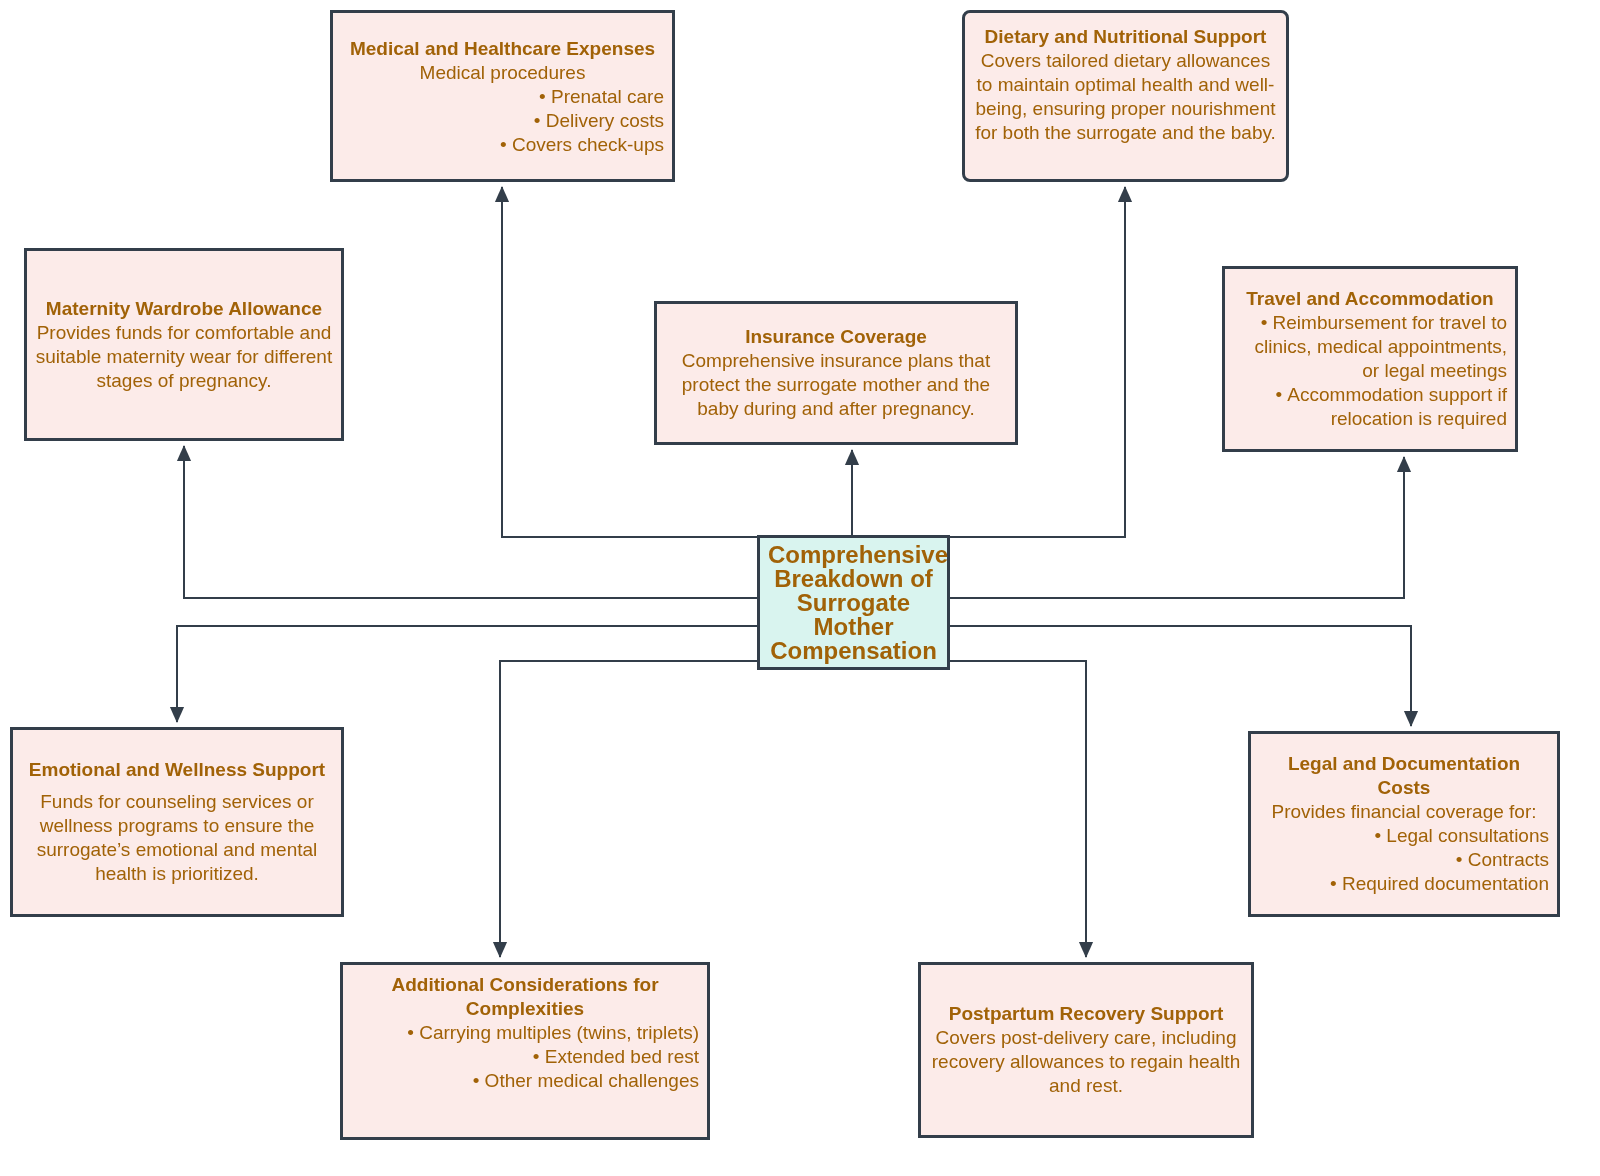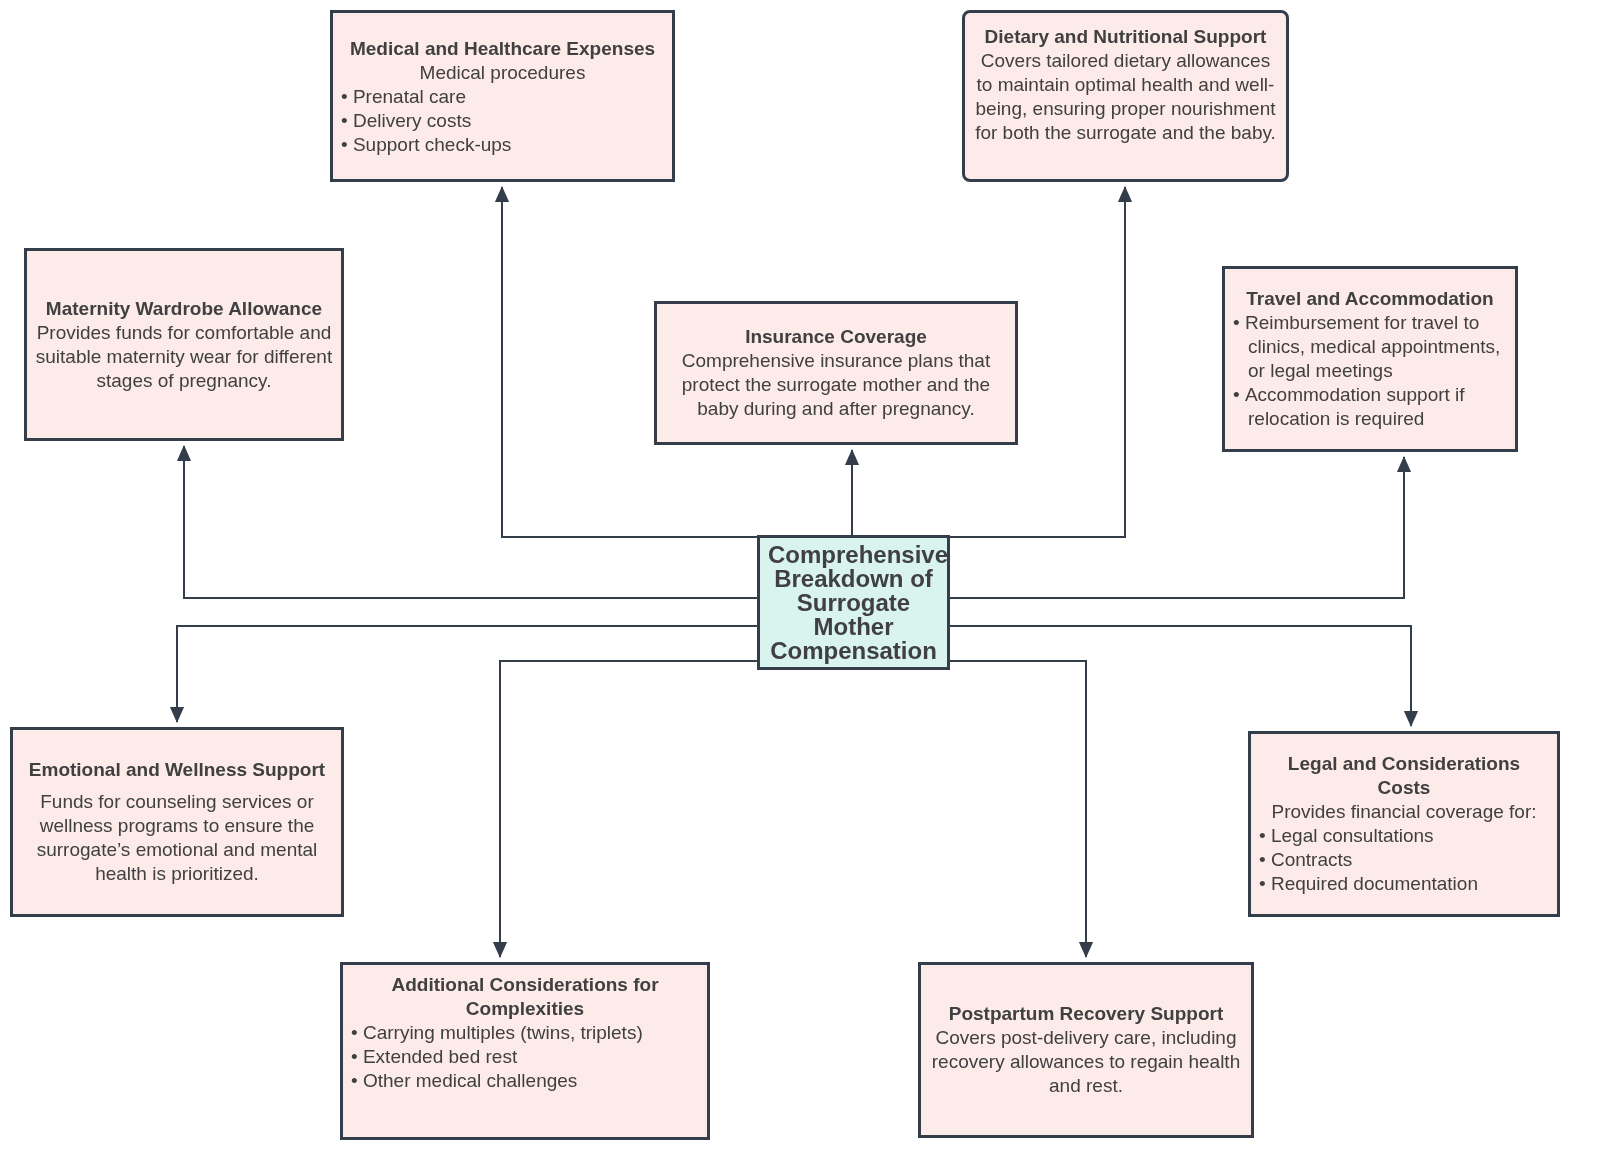--- a/index.html
+++ b/index.html
@@ -1,34 +1,34 @@
 <!DOCTYPE html>
 <html><head>
 <meta charset="utf-8">
 <style>
   html, body { margin:0; padding:0; background:#ffffff; }
   .canvas {
     position:relative; width:1568px; height:1176px;
     font-family:"Liberation Sans", sans-serif;
-    color:#404040; overflow:hidden;
+    color:#a16207; overflow:hidden;
   }
   svg.connectors { position:absolute; left:0; top:0; z-index:1; }
   .node {
     position:absolute; z-index:2;
     background:#fcebe9;
     border:3px solid #333e4a;
     box-sizing:border-box;
     display:flex; flex-direction:column; align-items:center; justify-content:center;
     padding:6px 8px;
     font-size:19px; line-height:24px;
   }
   .node .title { font-weight:bold; text-align:center; width:100%; }
   .node .body, .node .subtitle { text-align:center; width:100%; }
   .node ul { list-style:none; margin:0; padding:0; width:100%; }
-  .node li { text-align:left; padding-left:15px; text-indent:-15px; }
+  .node li { text-align:right; padding-left:15px; text-indent:-15px; }
   .node li::before { content:"\2022\00A0"; }
 
   #node-center {
     left:757px; top:535px; width:193px; height:135px;
     background:#d9f4ef; font-size:24px; font-weight:bold;align-items:flex-end;
   }
   #node-medical    { left:330px;  top:10px;  width:345px; height:172px; justify-content:flex-start; padding-top:24px; }
   #node-dietary    { left:962px;  top:10px;  width:327px; height:172px; justify-content:flex-start; padding-top:12px;border-radius:8px; }
   #node-maternity  { left:24px;   top:248px; width:320px; height:193px; }
   #node-insurance  { left:654px;  top:301px; width:364px; height:144px; }
@@ -59,21 +59,21 @@
     <polyline points="759,661 500,661 500,957" fill="none" stroke="#333e4a" stroke-width="2" marker-end="url(#arrow)"></polyline>
     <polyline points="948,661 1086,661 1086,957" fill="none" stroke="#333e4a" stroke-width="2" marker-end="url(#arrow)"></polyline>
   </svg>
 
   <div class="node" id="node-medical">
     <div class="title">Medical and Healthcare Expenses</div>
     <div class="subtitle">Medical procedures</div>
     <ul>
       <li>Prenatal care</li>
       <li>Delivery costs</li>
-      <li>Support check-ups</li>
+      <li>Covers check-ups</li>
     </ul>
   </div>
 
   <div class="node" id="node-dietary">
     <div class="title">Dietary and Nutritional Support</div>
     <div class="body">Covers tailored dietary allowances to maintain optimal health and well-being, ensuring proper nourishment for both the surrogate and the baby.</div>
   </div>
 
   <div class="node" id="node-maternity">
     <div class="title">Maternity Wardrobe Allowance</div>
@@ -96,21 +96,21 @@
   <div class="node" id="node-center">
     <div class="title">Comprehensive Breakdown of Surrogate Mother Compensation</div>
   </div>
 
   <div class="node" id="node-emotional">
     <div class="title">Emotional and Wellness Support</div>
     <div class="body">Funds for counseling services or wellness programs to ensure the surrogate’s emotional and mental health is prioritized.</div>
   </div>
 
   <div class="node" id="node-legal">
-    <div class="title">Legal and Considerations Costs</div>
+    <div class="title">Legal and Documentation Costs</div>
     <div class="subtitle">Provides financial coverage for:</div>
     <ul>
       <li>Legal consultations</li>
       <li>Contracts</li>
       <li>Required documentation</li>
     </ul>
   </div>
 
   <div class="node" id="node-additional">
     <div class="title">Additional Considerations for Complexities</div>

